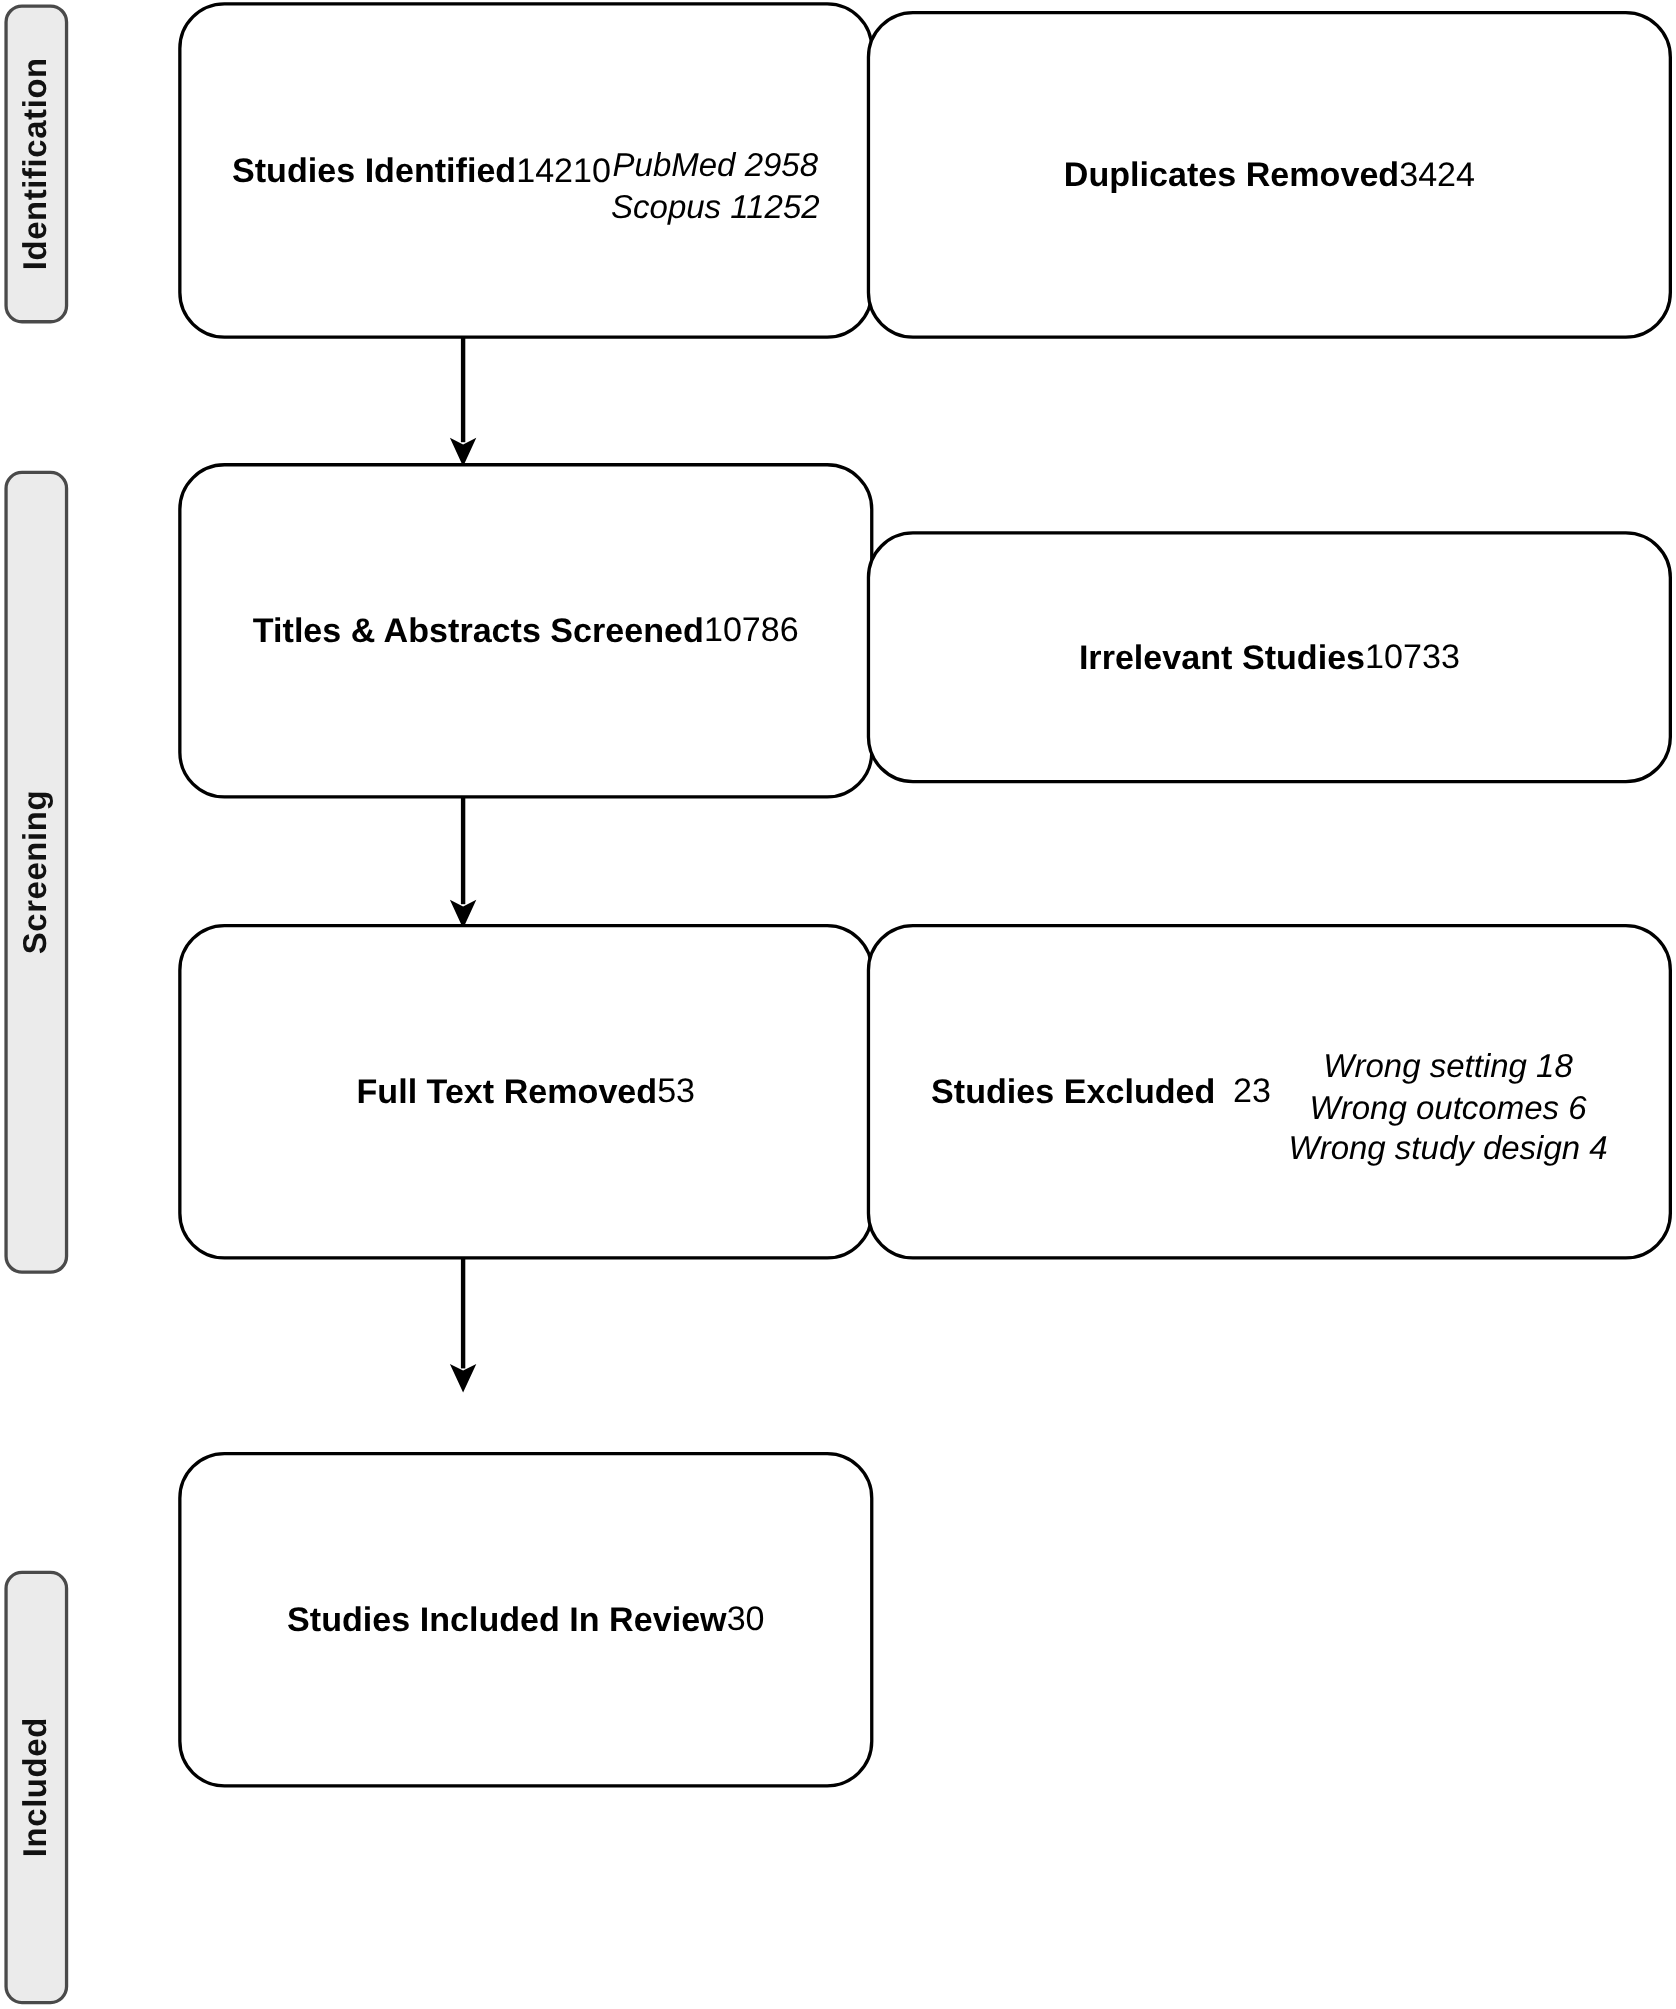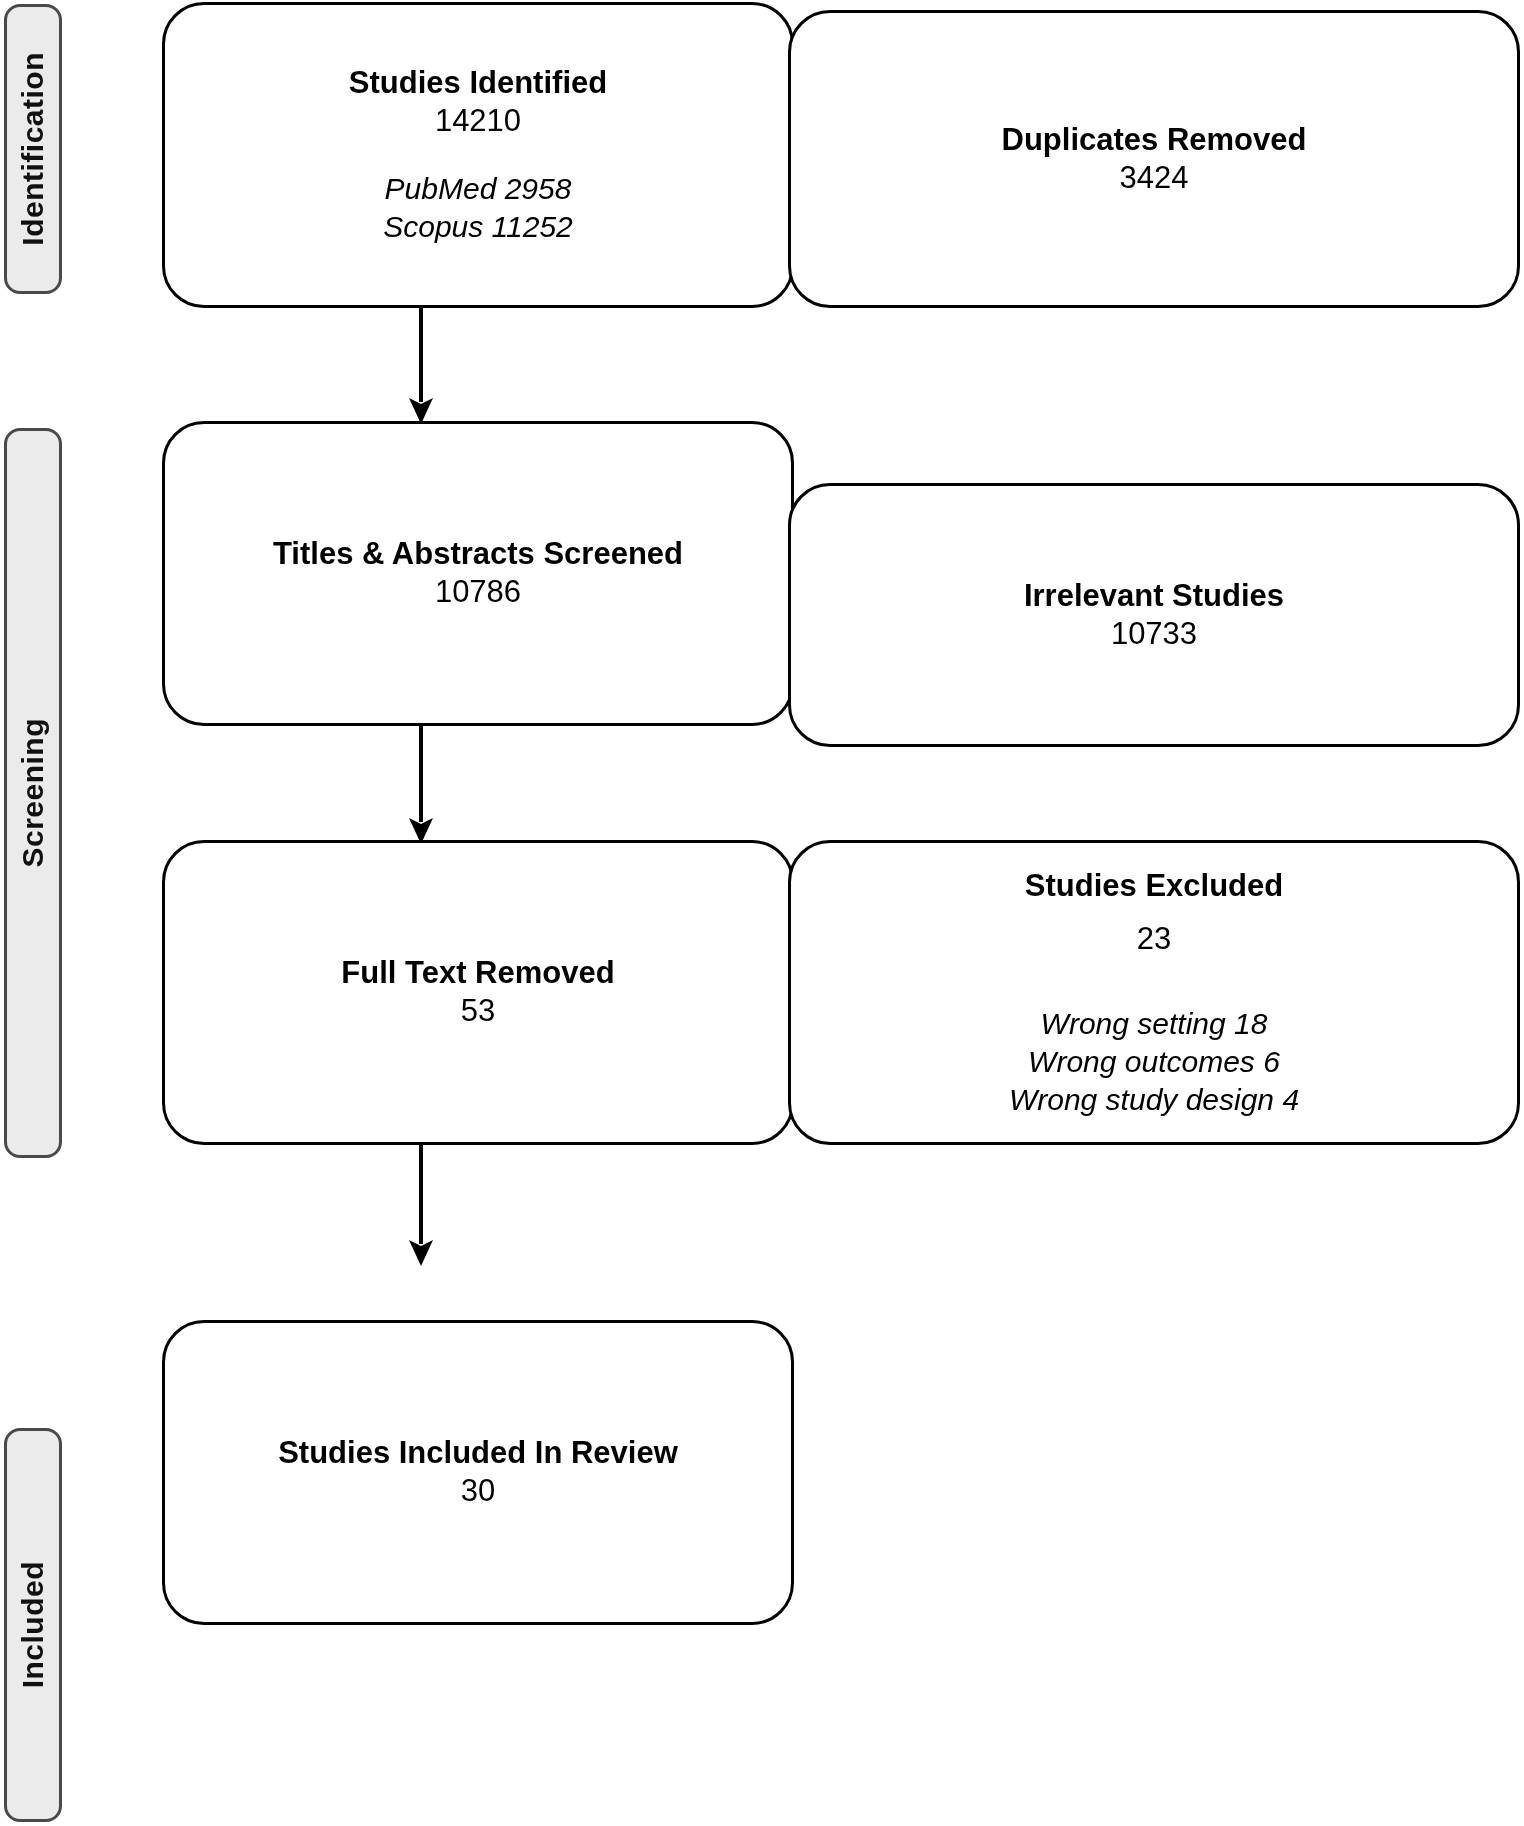--- a/index.html
+++ b/index.html
@@ -38,21 +38,20 @@
   }
 
   
   .flow-box {
     position: absolute;
     background: #ffffff;
     border: 3px solid #000000;
     border-radius: 42px;
     box-sizing: border-box;
     display: flex;
-    flex-direction: column;
     align-items: center;
     justify-content: center;
     text-align: center;
     padding: 8px 28px;
   }
   .box-title {
     font-size: 31px;
     font-weight: bold;
     color: #000000;
     line-height: 1.22;
@@ -152,21 +151,21 @@
   <div class="flow-box" style="left:788px; top:10px; width:732px; height:298px;text-align:right;">
     <div class="box-title">Duplicates Removed</div>
     <div class="box-count">3424</div>
   </div>
 
   <div class="flow-box" style="left:162px; top:421px; width:632px; height:305px;">
     <div class="box-title">Titles &amp; Abstracts Screened</div>
     <div class="box-count">10786</div>
   </div>
 
-  <div class="flow-box" style="left:788px; top:483px; width:732px; height:264px;">
+  <div class="flow-box" style="left:788px; top:483px; width:732px; height:229px;">
     <div class="box-title">Irrelevant Studies</div>
     <div class="box-count">10733</div>
   </div>
 
   <div class="flow-box" style="left:162px; top:840px; width:632px; height:305px;">
     <div class="box-title">Full Text Removed</div>
     <div class="box-count">53</div>
   </div>
 
   <div class="flow-box" style="left:788px; top:840px; width:732px; height:305px;gap:16px;">

